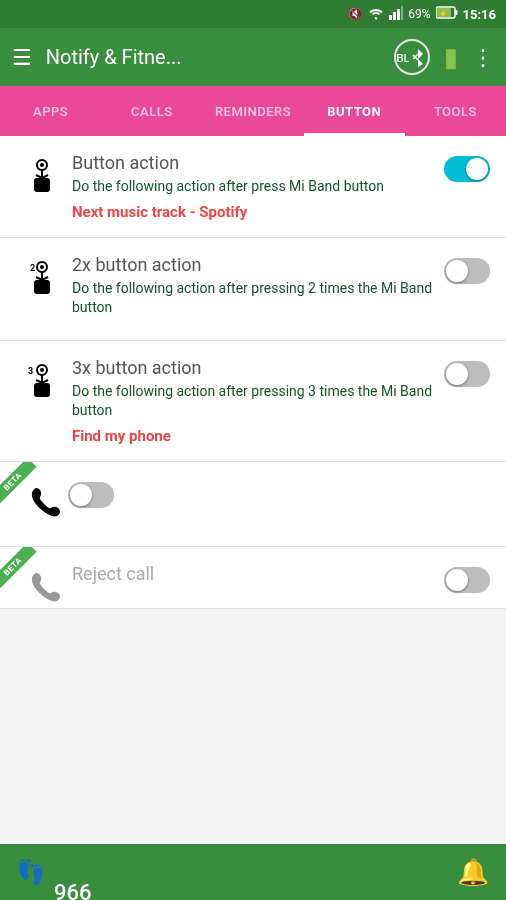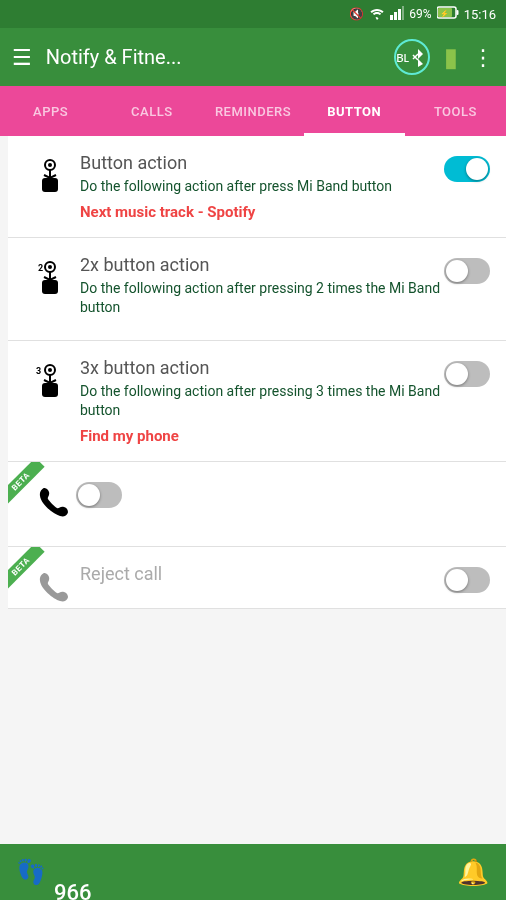--- a/index.html
+++ b/index.html
@@ -37,21 +37,21 @@
       font-size: 20px;
       font-weight: 400;
       flex: 1;
     }
     .app-bar-icon {
       color: white;
       font-size: 22px;
       cursor: pointer;
     }
     .bluetooth-icon {
-      border: 2px solid #5eead4;
+      border: 2px solid #e5e5e5;
       border-radius: 50%;
       width: 36px;
       height: 36px;
       display: flex;
       align-items: center;
       justify-content: center;
       color: white;
       font-size: 16px;
     }
 
@@ -85,21 +85,20 @@
       right: 0;
       height: 3px;
       background: white;
     }
 
     
     .content {
       background: #f5f5f5;
       height: calc(900px - 28px - 58px - 50px - 56px);
       overflow-y: auto;
-      margin-left: 8px;
     }
 
     
     .setting-item {
       background: white;
       display: flex;
       align-items: flex-start;
       padding: 16px;
       border-bottom: 1px solid #e0e0e0;
       position: relative;
@@ -218,21 +217,21 @@
     </span>
     <span style="color:white;font-size:12px;">69%</span>
     <span>
       <svg width="22" height="13" viewBox="0 0 22 13" fill="none">
         <rect x="0" y="1" width="19" height="11" rx="2" stroke="white" stroke-width="1.5"></rect>
         <rect x="19.5" y="4" width="2" height="5" rx="1" fill="white"></rect>
         <rect x="1" y="2" width="14" height="9" rx="1" fill="#8bc34a"></rect>
         <text x="3" y="10" font-size="7" fill="white">⚡</text>
       </svg>
     </span>
-    <span style="color:white;font-size:13px;font-weight:400;">15:16</span>
+    <span style="color:white;font-size:13px;font-weight:700;">15:16</span>
   </div>
 </div>
 
 <div class="app-bar">
   <span class="app-bar-icon">☰</span>
   <span class="app-bar-title">Notify &amp; Fitne...</span>
   <div class="bluetooth-icon">
     <span style="font-size:14px;">ʙʟ</span>
     <svg width="18" height="20" viewBox="0 0 18 20" fill="none">
       <path d="M9 2l5 5-5 5v-10z" fill="white"></path>

